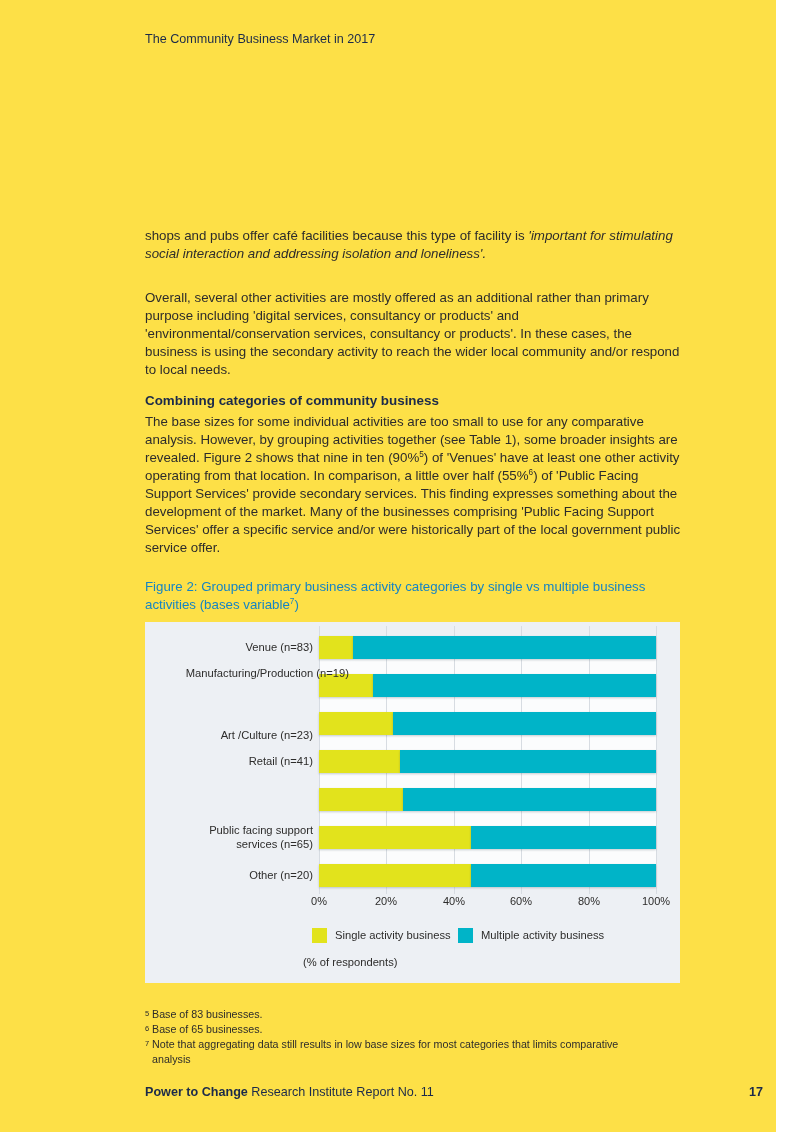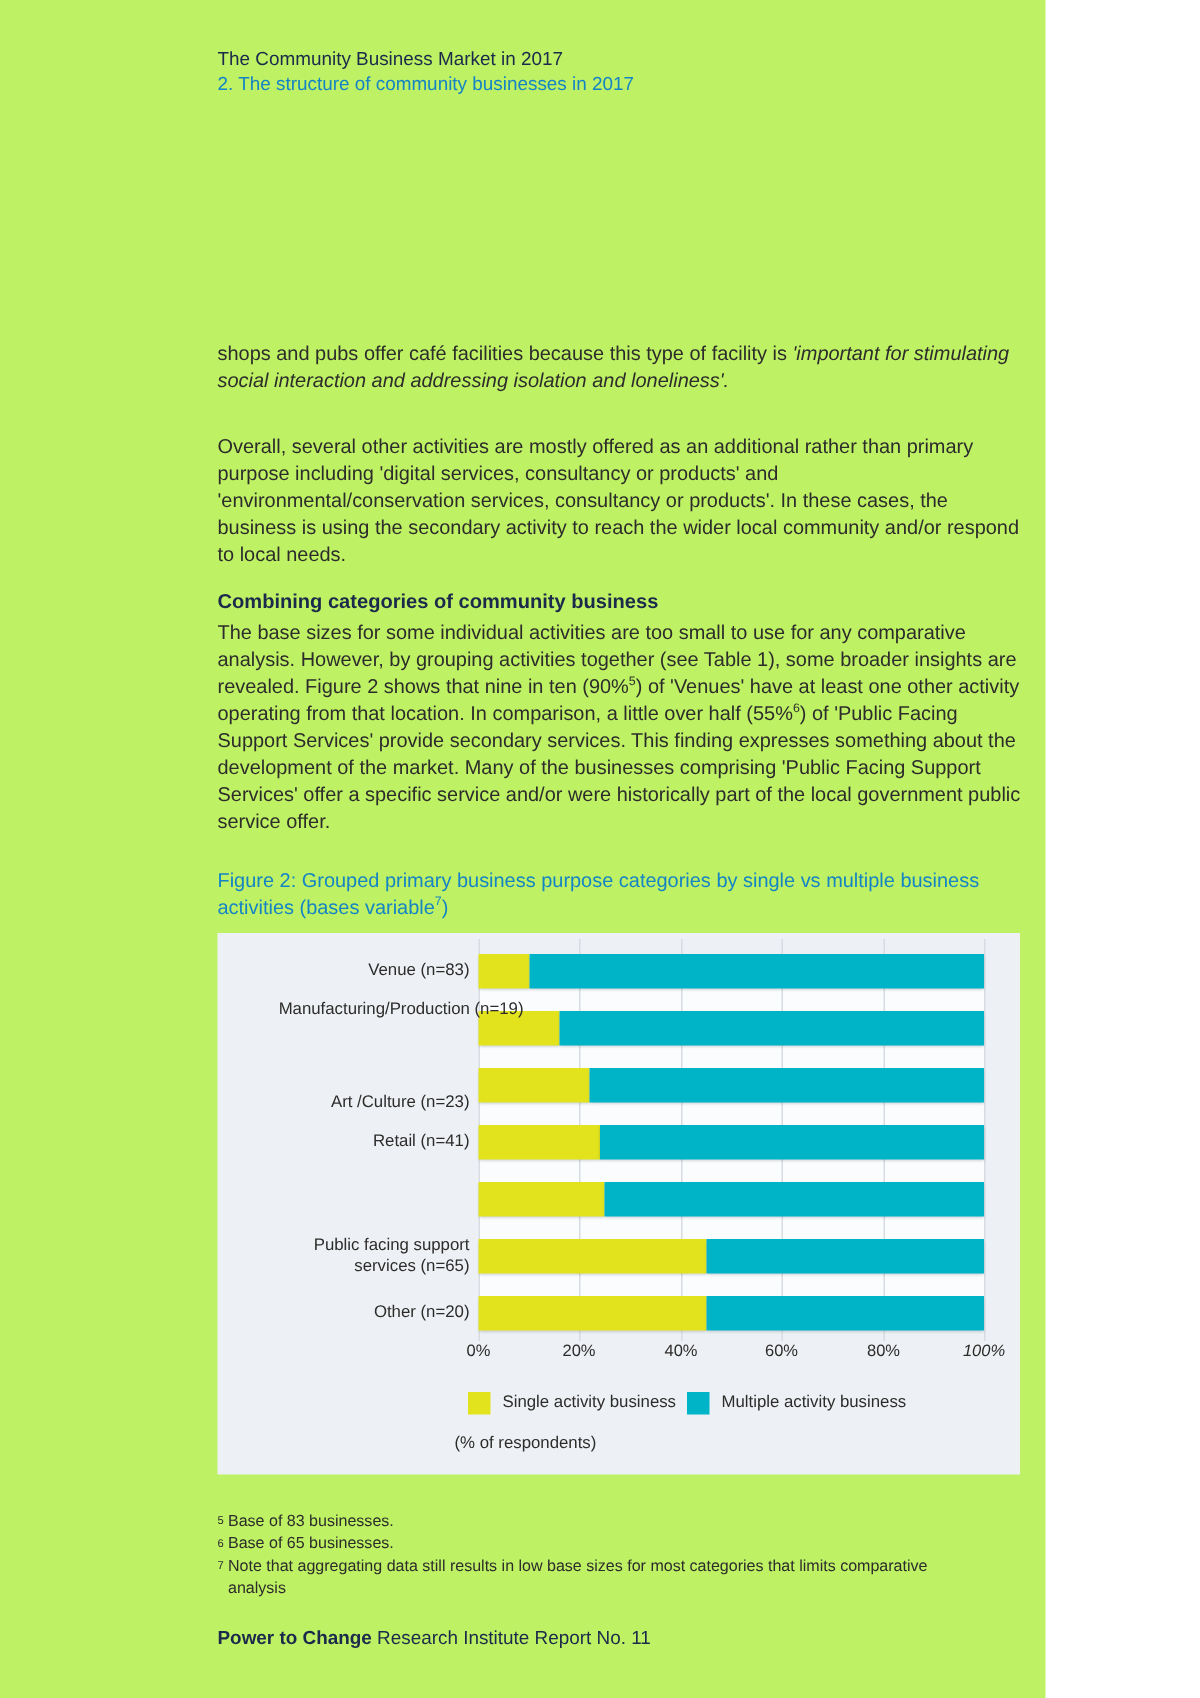--- a/index.html
+++ b/index.html
@@ -1,16 +1,16 @@
 <!DOCTYPE html>
 <html><head>
 <meta charset="utf-8">
 <style>
   html,body{margin:0;padding:0;background:#ffffff;}
-  .page{position:relative;width:697px;height:1132px;background:#bef264;overflow:hidden;
+  .page{position:relative;width:776px;height:1132px;background:#fde047;overflow:hidden;
         font-family:"Liberation Sans",sans-serif;}
   .hdr{position:absolute;left:145px;top:31px;font-size:12.6px;line-height:16.5px;}
   .hdr-title{color:#1b2a4a;}
   .hdr-chapter{color:#1584c4;}
   .bodyp{position:absolute;left:145px;width:540px;margin:0;font-size:13.3px;line-height:18px;color:#2d2c2b;}
   .p1{top:227px;} .p2{top:289px;} .p3{top:413px;}
   .p1 em{font-style:italic;}
   sup.body-sup{font-size:62%;line-height:0;}
   .section-h{position:absolute;left:145px;top:392px;margin:0;font-size:13.4px;line-height:18px;
              font-weight:700;color:#1b2a4a;}
@@ -38,47 +38,46 @@
   .pfooter strong{font-weight:700;}
   .pagenum{font-weight:700;}
 </style>
 </head>
 <body>
 
 <div class="page">
 
   <div class="hdr">
     <div class="hdr-title">The Community Business Market in 2017</div>
-    <div class="hdr-chapter">2. The structure of community businesses in 2017</div>
   </div>
 
   <p class="bodyp p1"><span>shops and pubs offer café facilities because this type of facility is </span><em>'important for stimulating social interaction and addressing isolation and loneliness'.</em></p>
 
   <p class="bodyp p2">Overall, several other activities are mostly offered as an additional rather than primary purpose including 'digital services, consultancy or products' and 'environmental/conservation services, consultancy or products'. In these cases, the business is using the secondary activity to reach the wider local community and/or respond to local needs.</p>
 
   <h3 class="section-h">Combining categories of community business</h3>
 
   <p class="bodyp p3"><span>The base sizes for some individual activities are too small to use for any comparative analysis. However, by grouping activities together (see Table 1), some broader insights are revealed. Figure 2 shows that nine in ten (90%</span><sup class="body-sup">5</sup><span>) of 'Venues' have at least one other activity operating from that location. In comparison, a little over half (55%</span><sup class="body-sup">6</sup><span>) of 'Public Facing Support Services' provide secondary services. This finding expresses something about the development of the market. Many of the businesses comprising 'Public Facing Support Services' offer a specific service and/or were historically part of the local government public service offer.</span></p>
 
-  <p class="caption"><span>Figure 2: Grouped primary business purpose categories by single vs multiple business activities (bases variable</span><sup class="body-sup">7</sup><span>)</span></p>
+  <p class="caption"><span>Figure 2: Grouped primary business activity categories by single vs multiple business activities (bases variable</span><sup class="body-sup">7</sup><span>)</span></p>
 
   <div class="chart-panel" id="chart">
       <div class="track" style="left: 174px; top: 14px; width: 337px; height: 251px;"></div>
       <div class="gridline" style="left: 174px;"></div>
       <div class="axis-label" style="left: 146px;">0%</div>
       <div class="gridline" style="left: 241px;"></div>
       <div class="axis-label" style="left: 213px;">20%</div>
       <div class="gridline" style="left: 309px;"></div>
       <div class="axis-label" style="left: 281px;">40%</div>
       <div class="gridline" style="left: 376px;"></div>
       <div class="axis-label" style="left: 348px;">60%</div>
       <div class="gridline" style="left: 444px;"></div>
       <div class="axis-label" style="left: 416px;">80%</div>
       <div class="gridline" style="left: 511px;"></div>
-      <div class="axis-label" style="left: 483px; font-style: italic;">100%</div>
+      <div class="axis-label" style="left: 483px;">100%</div>
       <div class="cat-label" style="top: 6px;">
         <div>Venue (n=83)</div>
       </div>
       <div class="bar" style="left: 174px; top: 14px; width: 33.7px; background: rgb(226, 227, 28);"></div>
       <div class="bar" style="left: 207.7px; top: 14px; width: 303.3px; background: rgb(0, 180, 200);"></div>
       <div class="cat-label" style="top: 32px; padding-left: 36px;">
         <div>Manufacturing/Production (n=19)</div>
       </div>
       <div class="bar" style="left: 174px; top: 52px; width: 53.92px; background: rgb(226, 227, 28);"></div>
       <div class="bar" style="left: 227.92px; top: 52px; width: 283.08px; background: rgb(0, 180, 200);"></div>

